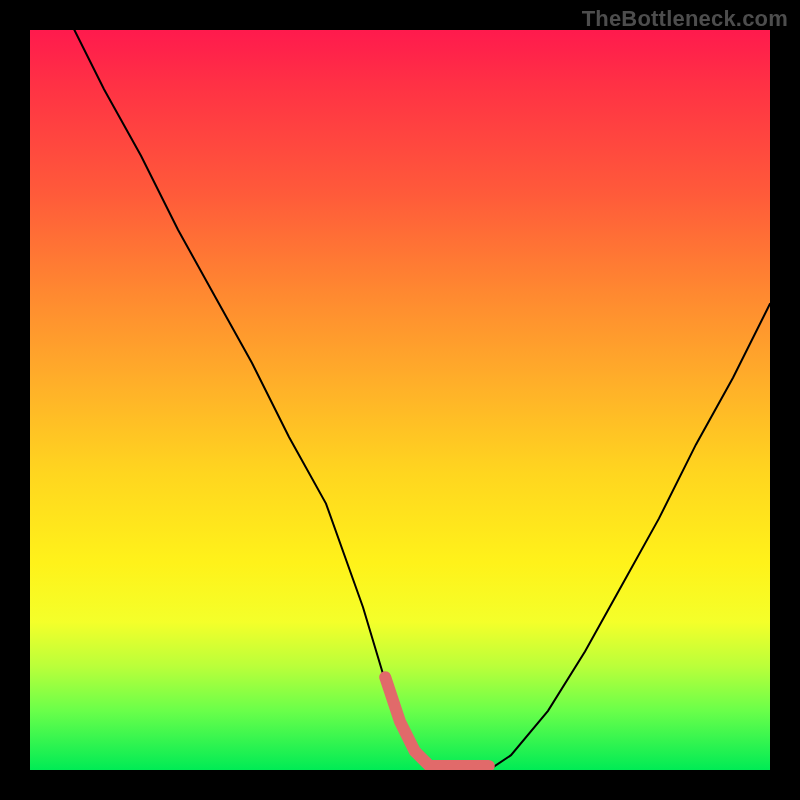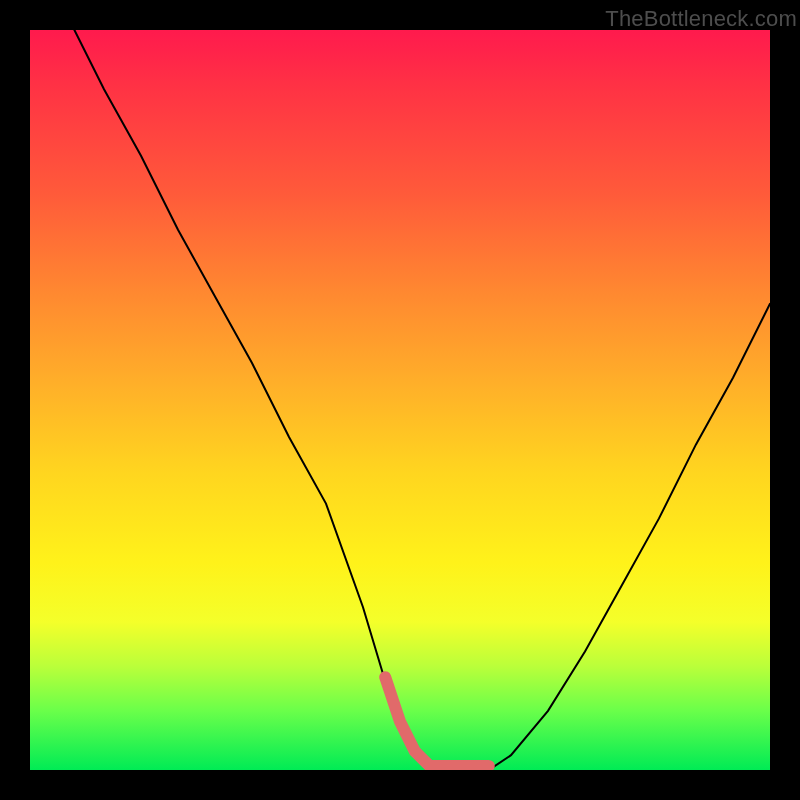--- a/index.html
+++ b/index.html
@@ -12,24 +12,24 @@
   }
   .frame {
     position: relative;
     width: 800px;
     height: 800px;
     background: #000;
   }
   .watermark {
     position: absolute;
     top: 6px;
-    right: 3px;
+    right: 12px;
     font-family: Arial, Helvetica, sans-serif;
     font-size: 22px;
-    font-weight: 400;
+    font-weight: 700;
     color: #4d4d4d;
     letter-spacing: 0.2px;
     z-index: 5;
   }
   .plot {
     position: absolute;
     left: 30px;
     top: 30px;
     width: 740px;
     height: 740px;

